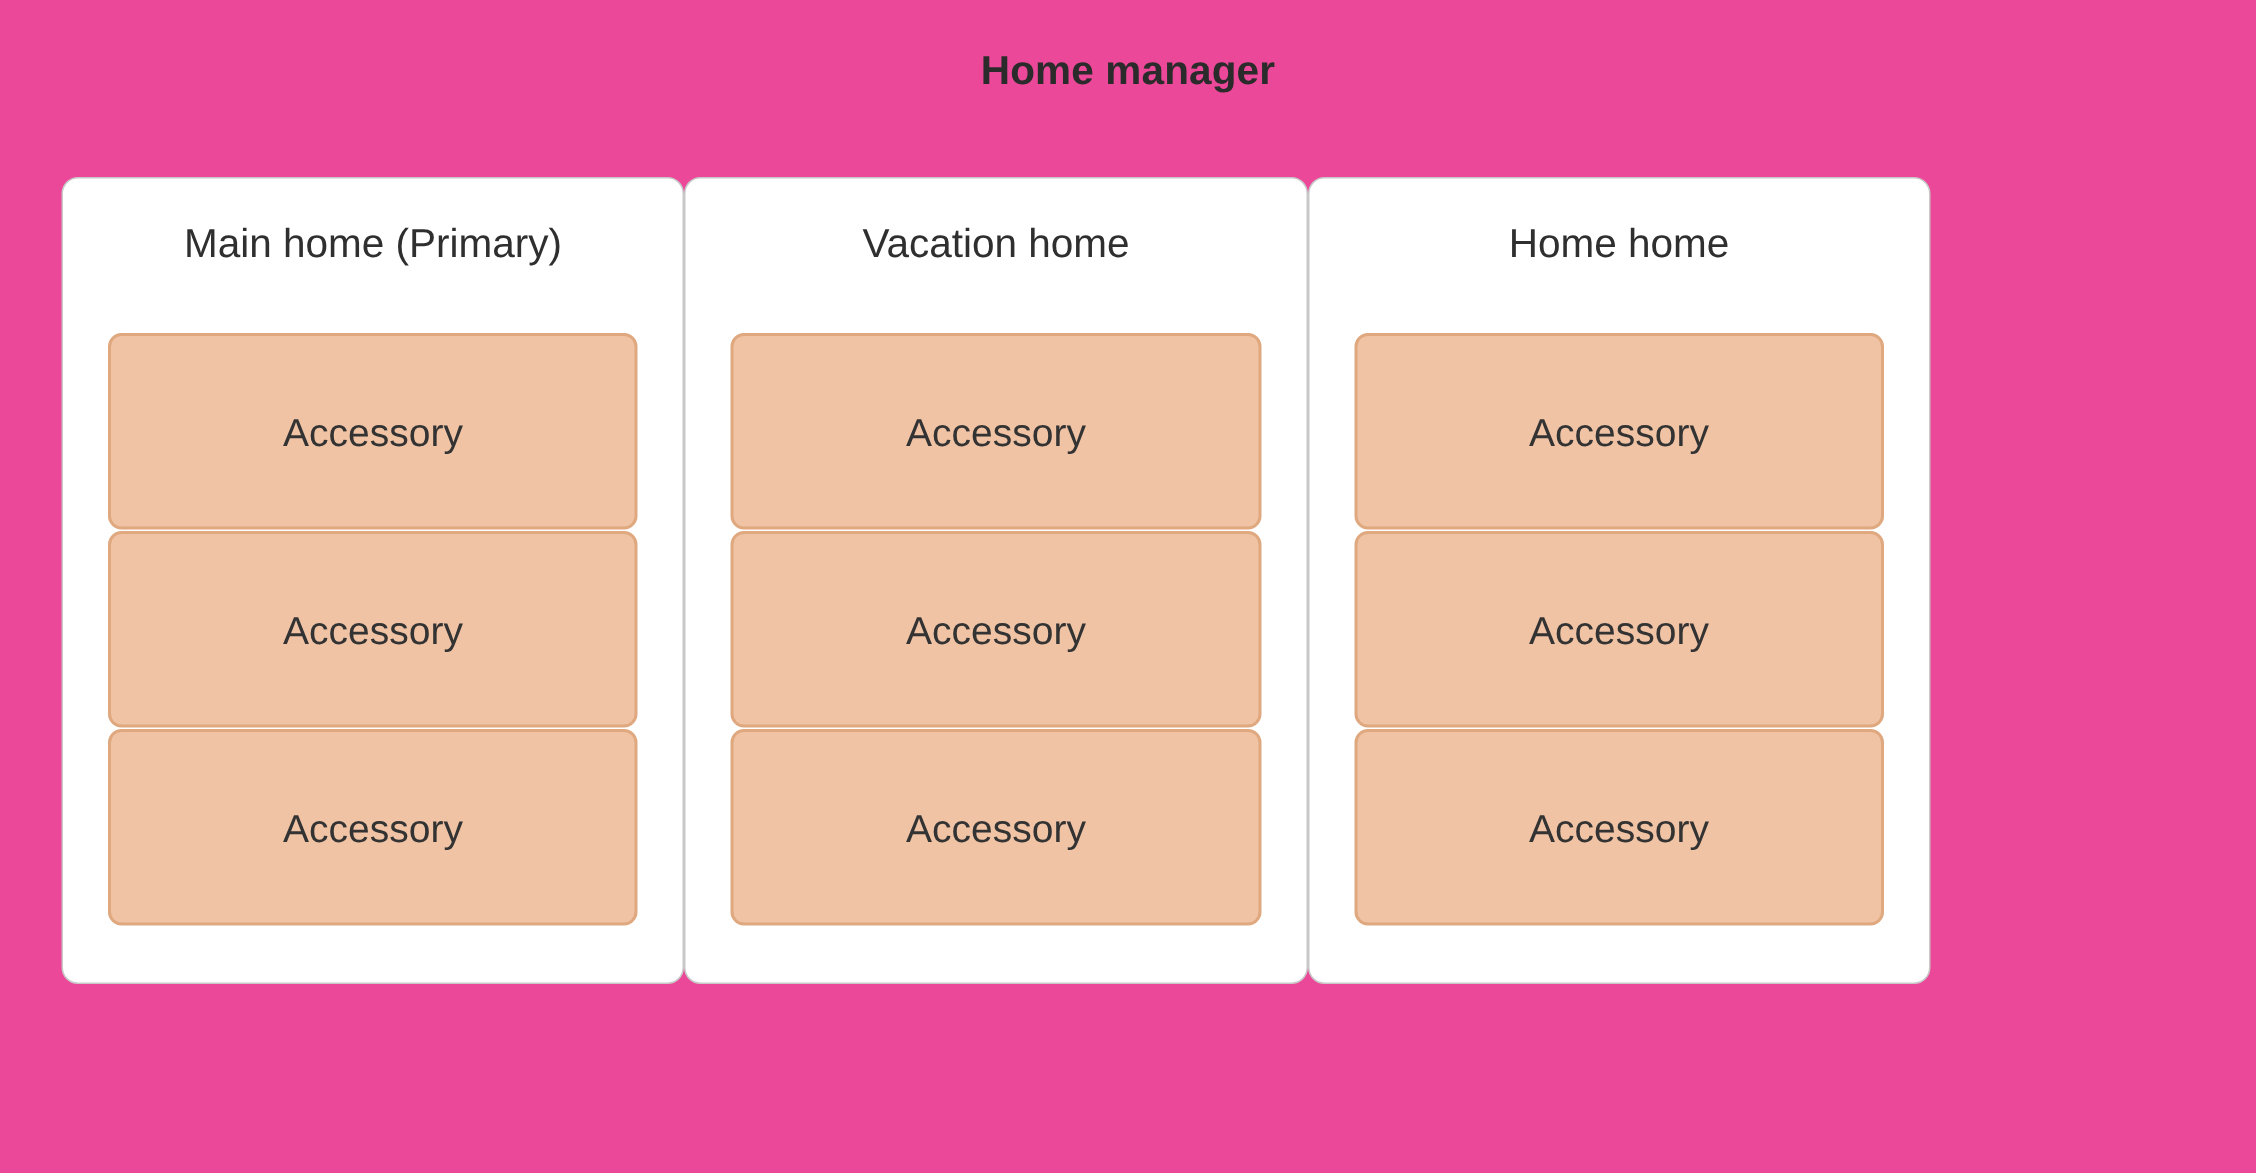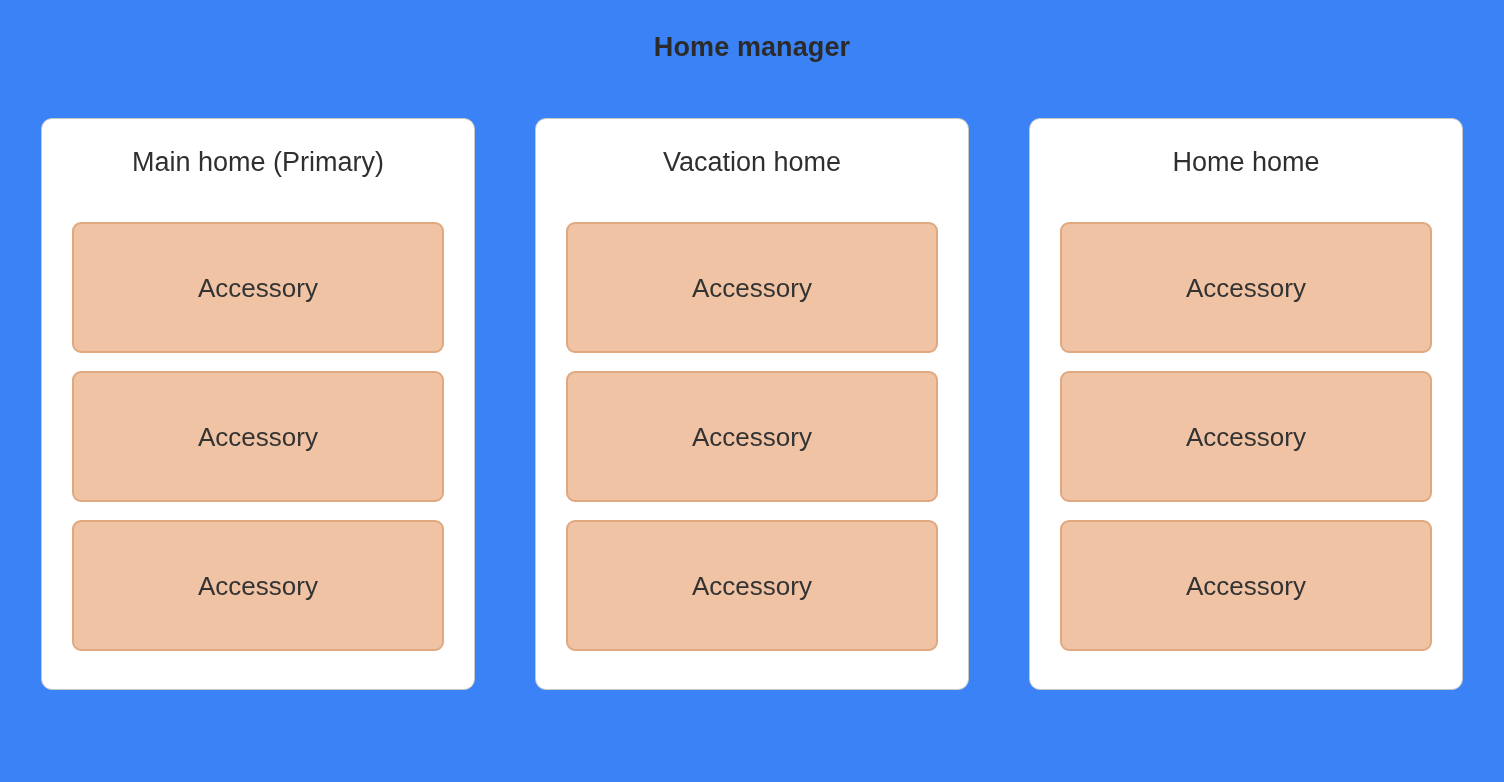--- a/index.html
+++ b/index.html
@@ -12,41 +12,41 @@
   body {
     background: #f2f2f2;
     font-family: "Liberation Sans", sans-serif;
     overflow: hidden;
   }
 
   .page {
     position: relative;
     width: 1504px;
     height: 782px;
-    background: #3b82f6;
+    background: #ec4899;
   }
 
   .page-title {
     position: absolute;
     top: 30px;
     left: 0;
     width: 1504px;
     text-align: center;
     font-size: 27px;
     font-weight: bold;
     color: #2b2b2b;
     letter-spacing: 0.1px;
     line-height: 34px;
   }
 
   .homes-row {
     position: absolute;
     top: 118px;
     left: 41px;
-    width: 1422px;
+    width: 1246px;
     display: flex;
     flex-direction: row;
     justify-content: space-between;
     align-items: flex-start;
   }
 
   .home-card {
     width: 434px;
     background: #ffffff;
     border: 1.6px solid #c8c8c8;
@@ -63,21 +63,21 @@
     font-weight: normal;
     color: #2f2f2f;
     line-height: 34px;
     margin-bottom: 43px;
     white-space: nowrap;
   }
 
   .accessory-list {
     display: flex;
     flex-direction: column;
-    gap: 18px;
+    gap: 1px;
   }
 
   .accessory {
     height: 131px;
     background: #f0c3a4;
     border: 2px solid #dfa87f;
     border-radius: 9px;
     display: flex;
     align-items: center;
     justify-content: center;

